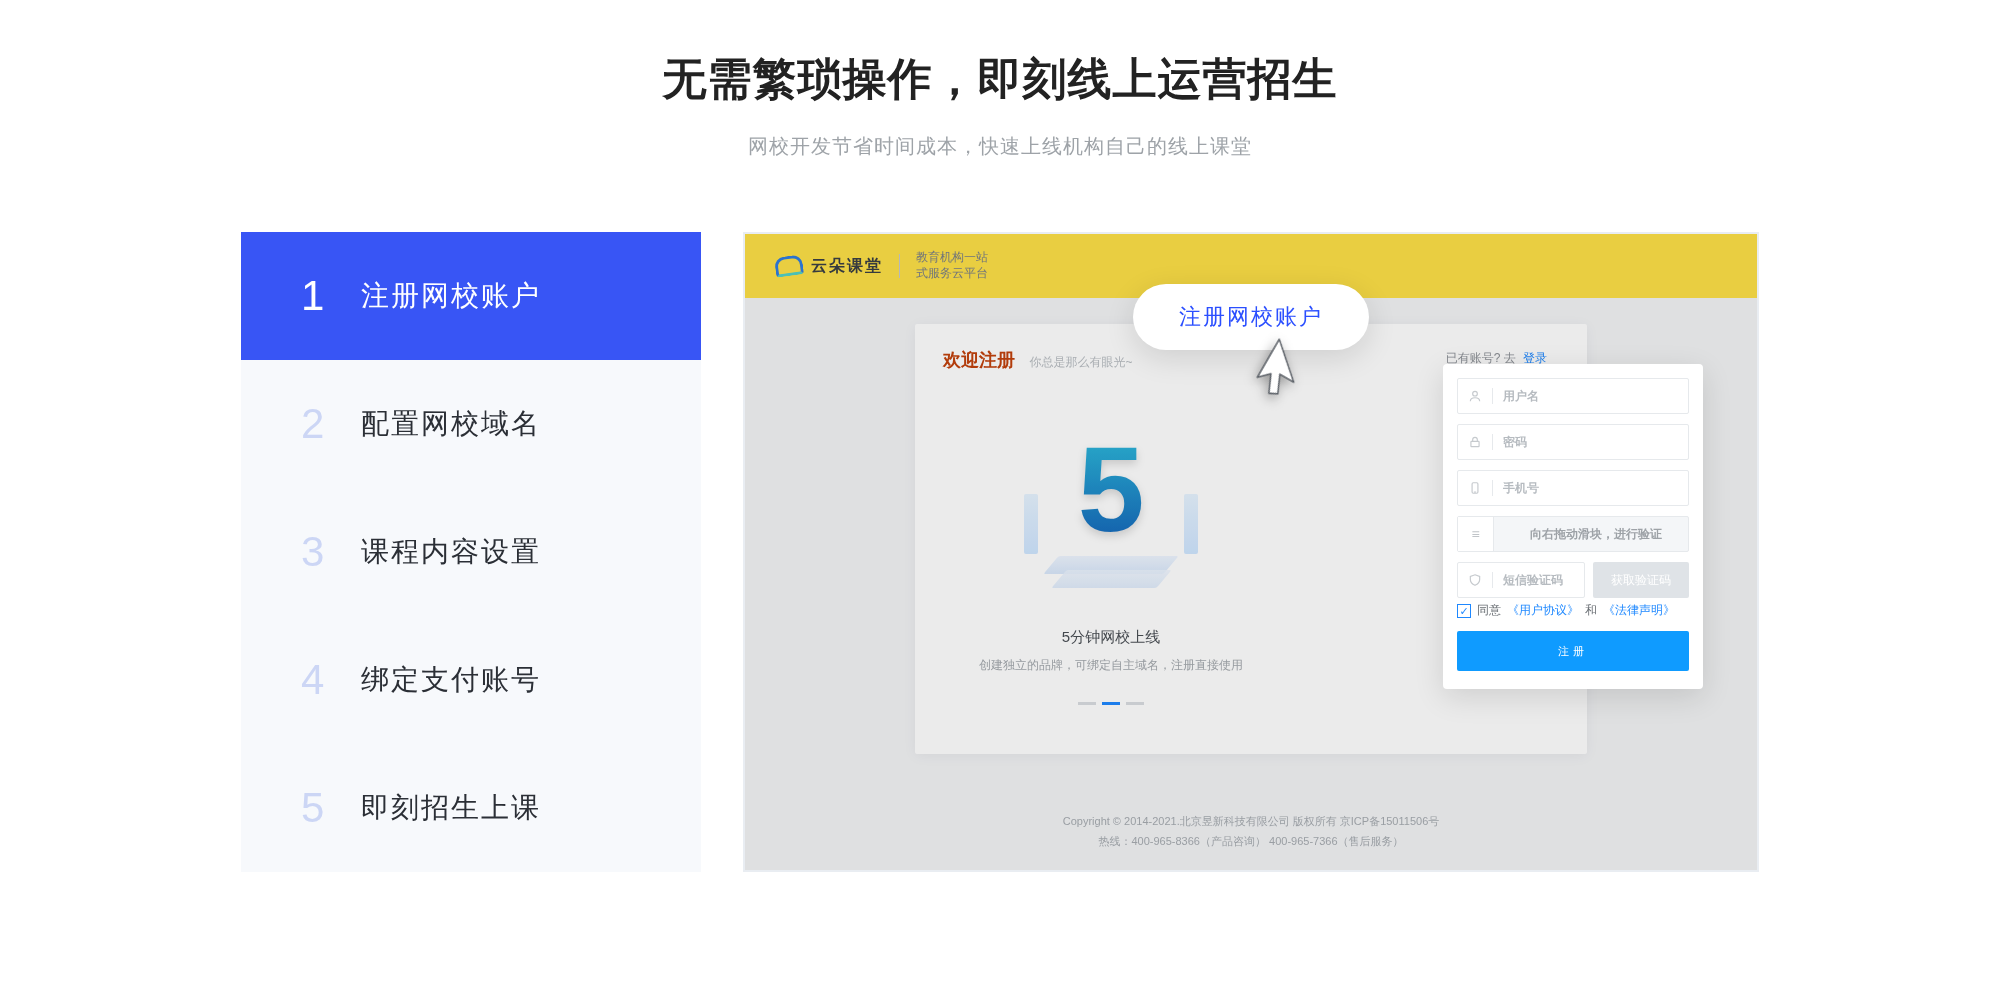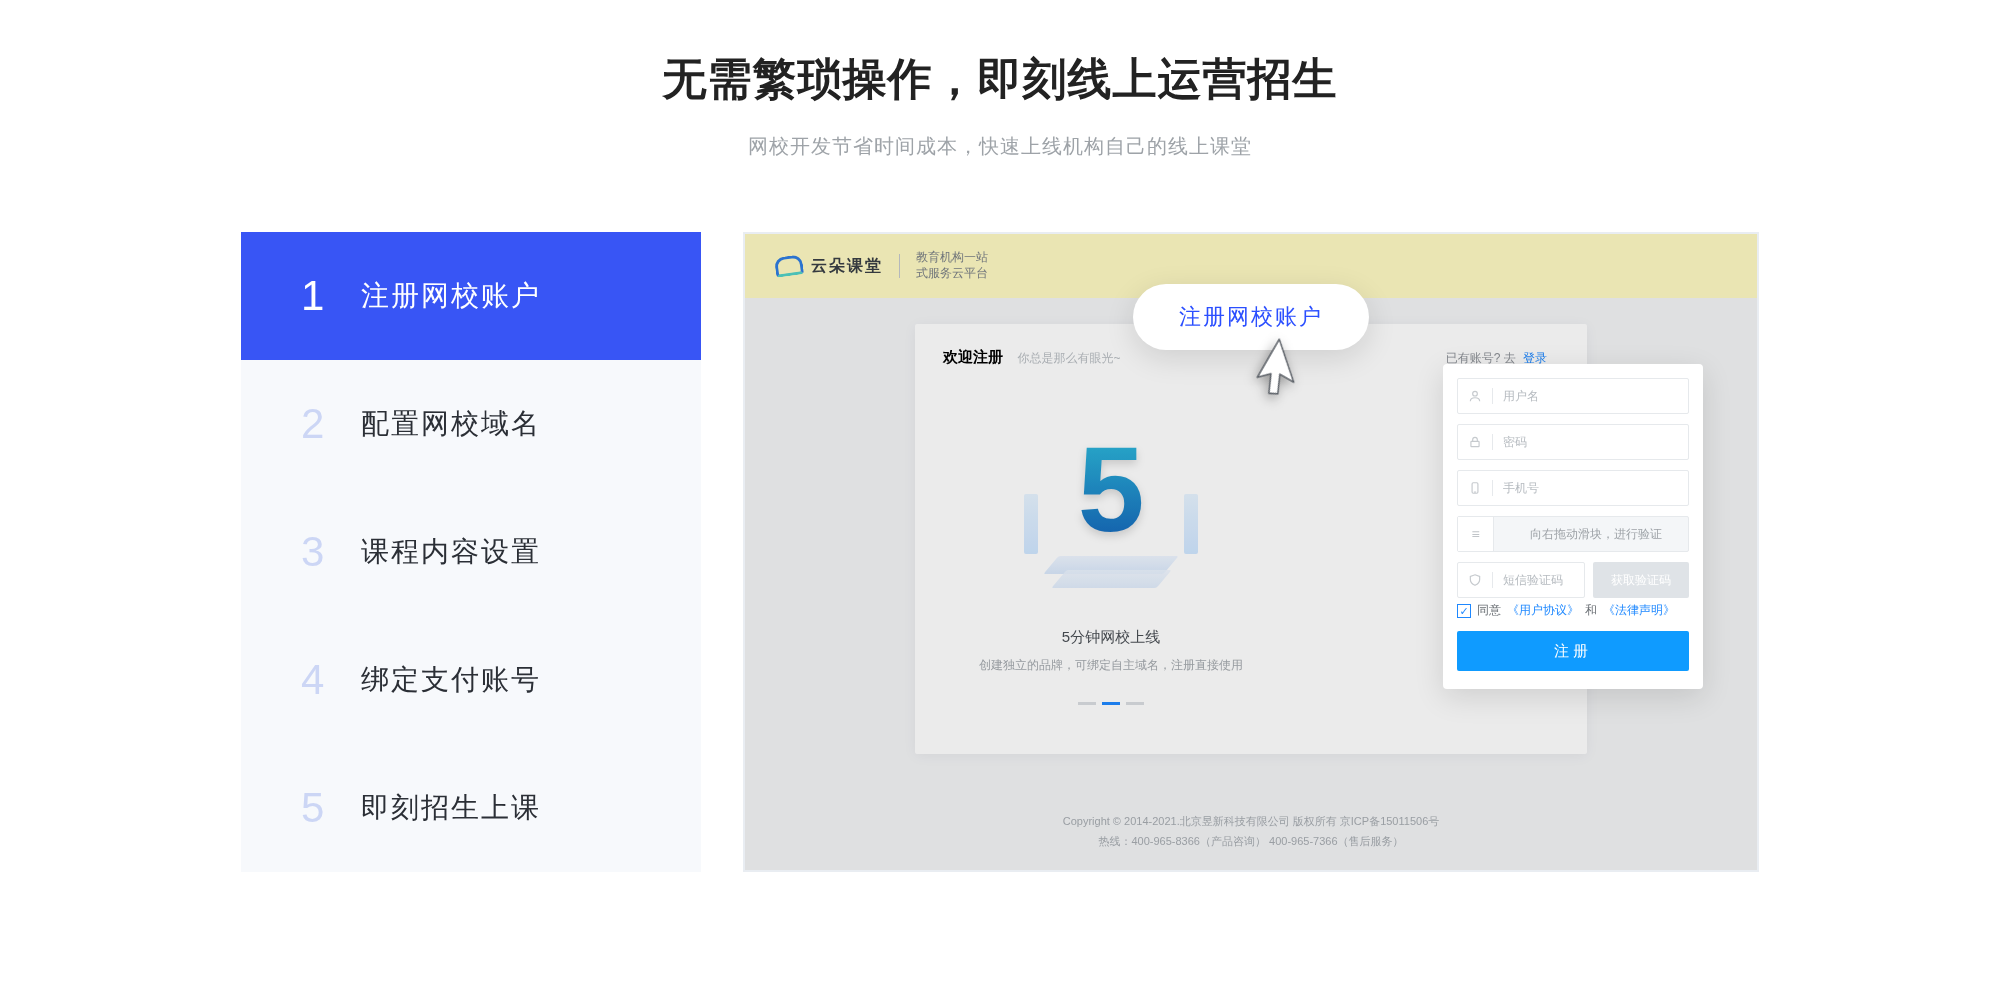--- a/index.html
+++ b/index.html
@@ -84,21 +84,21 @@
     inset: 0;
     filter: brightness(0.92);
     background: #f2f3f5;
   }
   .inner-header {
     height: 64px;
     display: flex;
     align-items: center;
     padding: 0 30px;
     gap: 16px;
-    background: #fef9c3;
+    background: #fde047;
   }
   .logo {
     display: flex;
     align-items: center;
     gap: 8px;
   }
   .logo-icon {
     width: 28px; height: 20px;
     border: 3px solid #2f7de1;
     border-bottom-color: #52d1c6;
@@ -114,23 +114,23 @@
     top: 90px;
     left: 170px;
     right: 170px;
     height: 430px;
     background: #ffffff;
     border-radius: 2px;
     padding: 24px 28px;
     box-shadow: 0 2px 14px rgba(0,0,0,.05);
   }
   .inner-welcome {
-    font-size: 15px;
+    font-size: 18px;
     font-weight: 600;
-    color: #000000;
+    color: #c2410c;
     display: inline-block;
   }
   .inner-slogan {
     font-size: 12px;
     color: #b8bdc2;
     margin-left: 10px;
   }
 
   .inner-login-hint {
     position: absolute;
@@ -225,20 +225,21 @@
     display: flex;
     align-items: center;
     height: 36px;
     border: 1px solid #e6e9ec;
     border-radius: 2px;
     margin-bottom: 10px;
     padding: 0 10px;
     font-size: 12px;
     color: #b6bbc0;
     background: #fff;
+    font-weight: bold;
   }
   .field .sep { width:1px; height:16px; background:#e6e9ec; margin:0 10px; }
   .ficon { width:14px; height:14px; display:inline-block; }
   .field-slider {
     background: #f4f6f8;
     justify-content: flex-start;
     gap: 10px;
     padding: 0;
   }
   .slider-handle {
@@ -273,21 +274,21 @@
     color:#1e88ff;
     font-size:11px;
     line-height:12px;
     text-align:center;
   }
   .agree .lk { color:#1e88ff; }
   .btn-register {
     height: 40px;
     background: #0f9bff;
     color:#fff;
-    font-size:15px;
+    font-size:11px;
     border-radius:2px;
     display:flex; align-items:center; justify-content:center;
     letter-spacing:4px;
   }
 
   
   .bubble {
     position: absolute;
     top: 50px;
     left: 50%;

